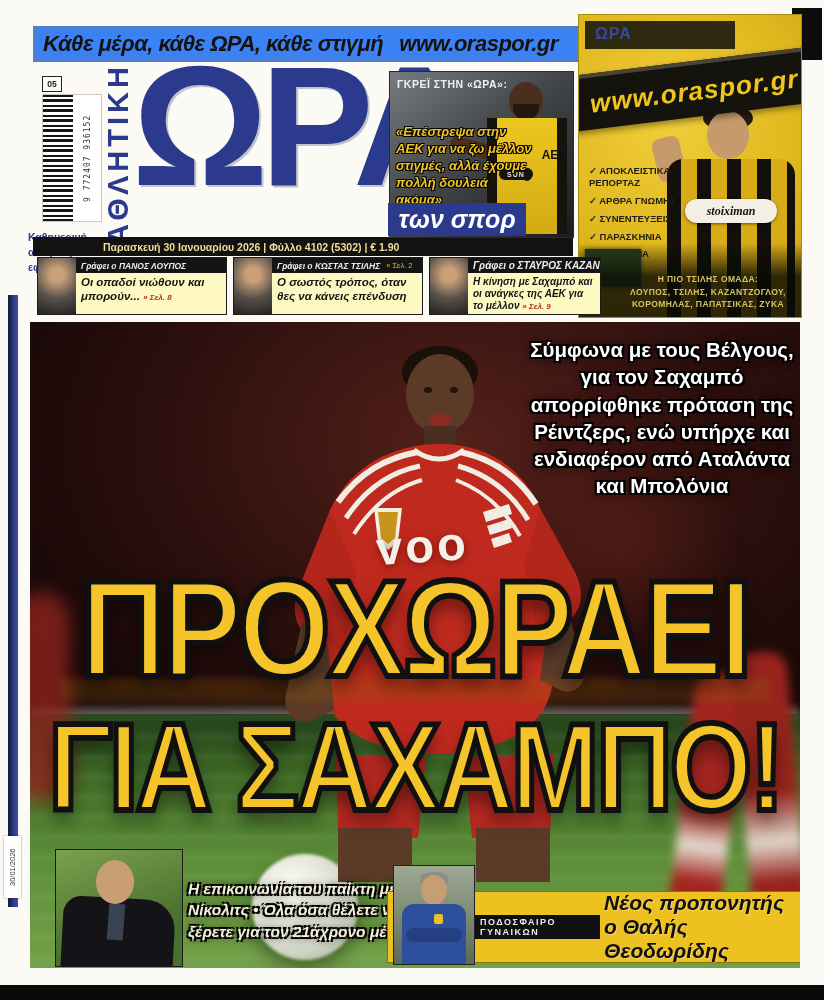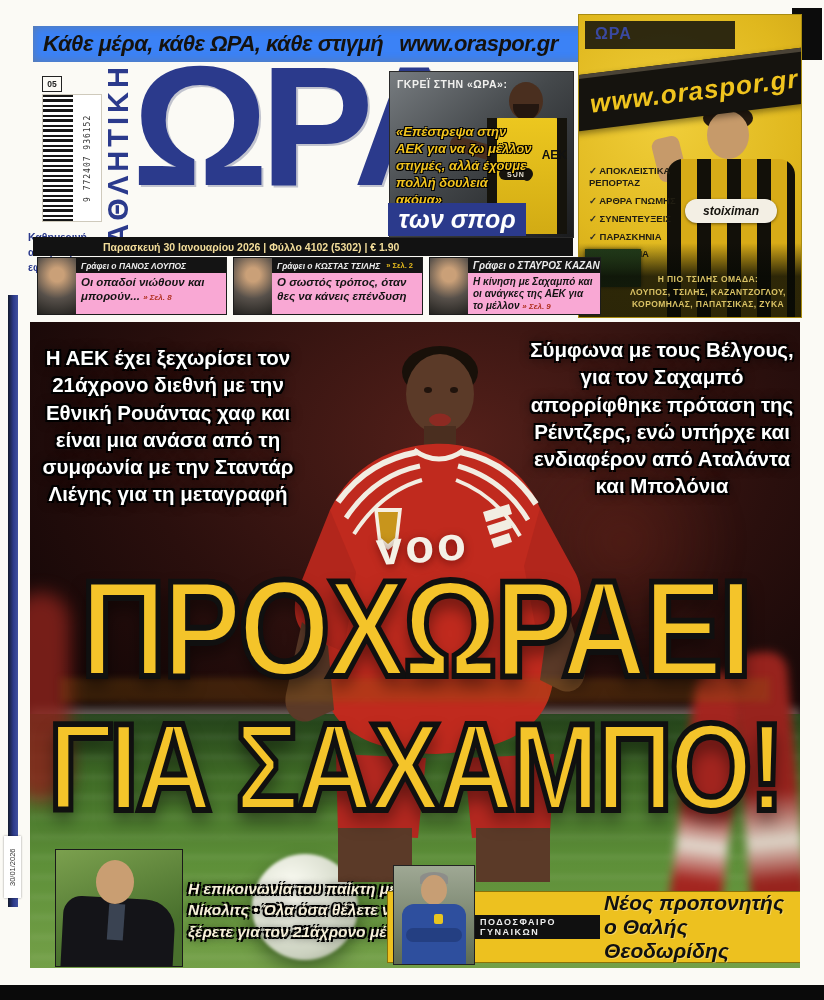--- a/index.html
+++ b/index.html
@@ -17,21 +17,21 @@
 
   
   .promo{left:578px;top:14px;width:222px;height:302px;overflow:hidden;border:1px solid #a98c10;
          background:radial-gradient(circle at 40% 35%,#f0ce3a,#e0b81e 55%,#c89d14);}
   .promo-logostrip{position:absolute;left:6px;top:6px;width:150px;height:28px;background:rgba(22,20,12,.88);}
   .promo-logostrip b{position:absolute;left:10px;top:4px;color:#3a49a0;font-size:16px;font-weight:900;letter-spacing:1px;}
   .promo-banner{position:absolute;left:-10px;top:46px;width:250px;height:52px;background:#15130e;
                 transform:rotate(-7deg);display:flex;align-items:center;justify-content:center;
                 border-top:4px solid #4a4336;box-shadow:0 3px 6px rgba(0,0,0,.4);}
   .promo-banner span{color:#f0c41e;font-style:italic;font-weight:900;font-size:26px;letter-spacing:1px;}
-  .promo-player{position:absolute;right:6px;top:92px;width:128px;height:210px;}
+  .promo-player{position:absolute;right:6px;top:92px;width:128px;height:210px;font-family:Liberation Serif, serif;}
   .pp-hair{position:absolute;left:36px;top:-2px;width:50px;height:26px;border-radius:50%;background:#241a10;}
   .pp-head{position:absolute;left:40px;top:4px;width:42px;height:48px;border-radius:50%;background:#c69a6a;}
   .pp-hand{position:absolute;left:-12px;top:30px;width:28px;height:44px;border-radius:8px;background:#c69a6a;transform:rotate(-14deg);}
   .pp-body{position:absolute;left:0;top:52px;width:128px;height:158px;border-radius:16px 16px 0 0;
            background:repeating-linear-gradient(90deg,#121009 0 14px,#d8ab17 14px 30px);}
   .pp-badge{position:absolute;left:18px;top:92px;width:92px;height:24px;border-radius:12px;background:#f3efe4;
             display:flex;align-items:center;justify-content:center;font-weight:900;font-style:italic;
             font-size:12px;color:#15130e;box-shadow:0 1px 3px rgba(0,0,0,.5);}
   .promo-list{position:absolute;left:10px;top:150px;width:100px;margin:0;padding:0;list-style:none;}
   .promo-list li{font-size:9.5px;font-weight:800;color:#201d12;line-height:1.25;margin-bottom:6px;}
@@ -72,27 +72,27 @@
   .aek-body{position:absolute;left:12px;top:36px;width:80px;height:116px;border-radius:12px 12px 0 0;
             background:linear-gradient(180deg,#ecc71f,#d2ab14);}
   .aek-body::before,.aek-body::after{content:"";position:absolute;top:0;width:10px;height:100%;background:#15130c;}
   .aek-body::before{left:0;} .aek-body::after{right:0;}
   .aek-team{position:absolute;left:0;right:0;top:30px;text-align:right;font-size:12px;font-weight:900;color:#111;}
   .aek-num{position:absolute;left:0;right:0;top:46px;text-align:center;font-size:19px;font-weight:900;color:#111;}
   .aek-badge{position:absolute;left:24px;top:86px;width:34px;height:12px;border-radius:7px;background:#16130c;
              color:#e8e2d2;font-size:7px;font-weight:800;display:flex;align-items:center;justify-content:center;letter-spacing:1px;}
 
   
-  .col-box{position:absolute;top:258px;height:56px;background:#f9a8d4;box-shadow:0 0 0 1px #1c1c1c;overflow:hidden;}
+  .col-box{position:absolute;top:258px;height:56px;background:#fef9c3;box-shadow:0 0 0 1px #1c1c1c;overflow:hidden;}
   .col-photo{position:absolute;left:0;top:0;width:38px;height:100%;
              background:radial-gradient(circle at 50% 30%,#caa078 16%,#57504a 55%,#23221f);}
   .col-main{margin-left:38px;height:100%;}
   .col-head{height:15px;background:#141414;display:flex;align-items:center;gap:6px;padding:0 5px;}
   .col-head .by{color:#ececec;font-size:8.5px;font-style:italic;font-weight:700;white-space:nowrap;}
-  .col-head .rf{color:#e9bd1d;font-size:7.5px;font-weight:700;white-space:nowrap;}
+  .col-head .rf{color:#e9bd1d;font-size:7.5px;font-weight:400;white-space:nowrap;}
   .col-title{padding:3px 5px 0 5px;font-size:11.5px;font-weight:900;font-style:italic;color:#141414;line-height:1.18;}
   .col-title .rf{color:#b03020;font-size:8px;font-weight:800;}
 
   
   .main{left:30px;top:322px;width:770px;height:646px;overflow:hidden;background:#150a09;}
   .bg-top{position:absolute;left:0;top:0;width:100%;height:430px;
           background:radial-gradient(ellipse at 56% 28%,#54201a,#2a0f0d 52%,#140707 85%),#140707;}
   .bg-glow{position:absolute;left:60%;top:120px;width:260px;height:200px;border-radius:50%;
            background:radial-gradient(circle,#7a2a1c55,transparent 70%);filter:blur(10px);}
   .bg-grass{position:absolute;left:0;top:392px;width:100%;height:254px;
@@ -279,21 +279,20 @@
       <path d="M34,300 L18,372 C14,392 30,404 44,398 L66,388 L60,324 Z" fill="#5b3a28"></path>
       <path d="M272,186 L308,252 C318,274 312,294 296,300 L268,308 L256,244 Z" fill="#b2261c"></path>
       <path d="M300,290 L316,344 C320,362 306,374 292,368 L272,358 L280,300 Z" fill="#5b3a28"></path>
       <path d="M68,432 L70,512 L150,516 L158,436 Z" fill="#b42820"></path>
       <path d="M286,432 L282,512 L204,516 L196,436 Z" fill="#b42820"></path>
       <rect x="70" y="506" width="74" height="54" fill="#5b3a28"></rect>
       <rect x="208" y="506" width="74" height="54" fill="#5b3a28"></rect>
     </svg>
     <div class="voo">voo</div>
 
-    <div class="deck deck-left">Η ΑΕΚ έχει ξεχωρίσει τον 21άχρονο διεθνή με την Εθνική Ρουάντας χαφ και είναι μια ανάσα από τη συμφωνία με την Σταντάρ Λιέγης για τη μεταγραφή</div>
     <div class="deck deck-right">Σύμφωνα με τους Βέλγους, για τον Σαχαμπό απορρίφθηκε πρόταση της Ρέιντζερς, ενώ υπήρχε και ενδιαφέρον από Αταλάντα και Μπολόνια</div>
     <div class="showthrough"></div>
 
     <div class="headline">
       <div class="hl hl1">ΠΡΟΧΩΡΑΕΙ</div>
       <div class="hl hl2">ΓΙΑ ΣΑΧΑΜΠΟ!</div>
     </div>
 
     <div class="inset-nik">
       <div class="nik-body"></div>

